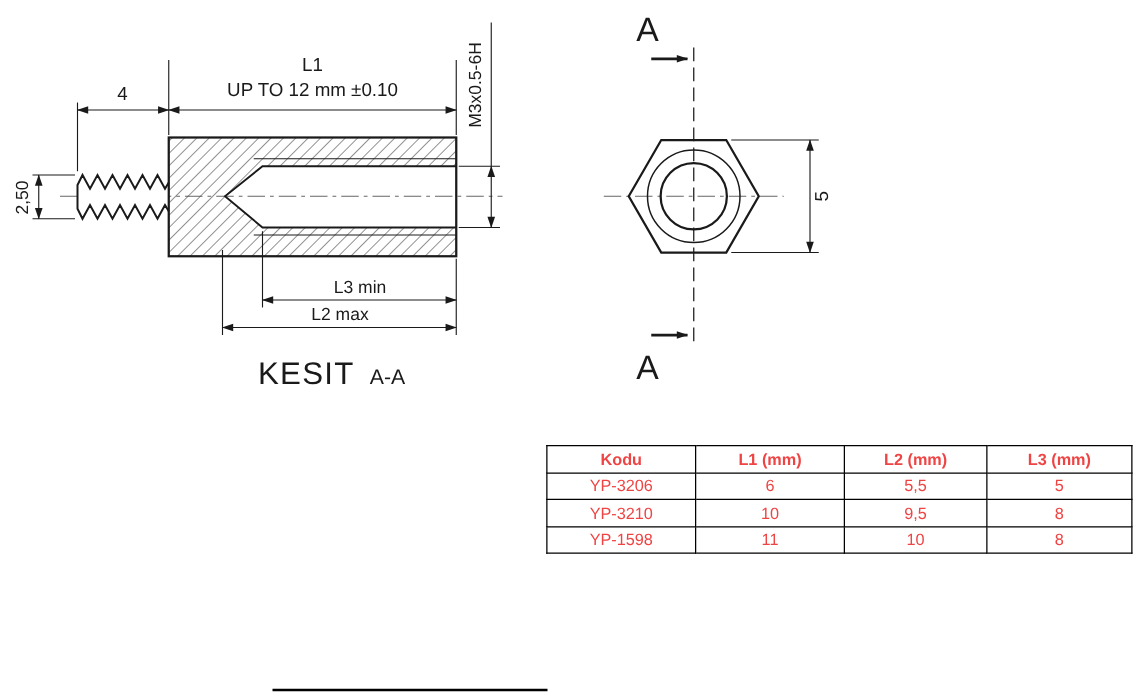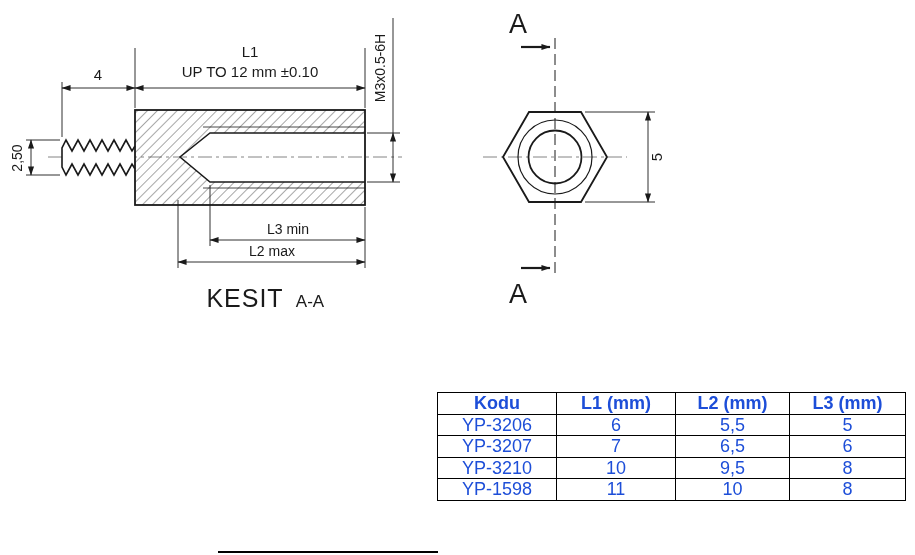--- a/index.html
+++ b/index.html
@@ -33,23 +33,22 @@
   .table-wrap {
     position: absolute;
     left: 437px;
     top: 356px;
     width: 468px;
   }
   table.spec {
     border-collapse: collapse;
     width: 100%;
     table-layout: fixed;
-    font-size: 18px;
-    color: #1d4ed8;
-    margin-top: 36px;
+    font-size: 13px;
+    color: #ef4444;
   }
   table.spec th, table.spec td {
     border: 1px solid #000;
     text-align: center;
     height: 20.5px;
     padding: 0 2px;
     line-height: 1;
     overflow: hidden;
     white-space: nowrap;
   }
@@ -181,26 +180,20 @@
           </tr>
       </thead>
       <tbody>
           <tr>
             <td>YP-3206</td>
             <td>6</td>
             <td>5,5</td>
             <td>5</td>
           </tr>
           <tr>
-            <td>YP-3207</td>
-            <td>7</td>
-            <td>6,5</td>
-            <td>6</td>
-          </tr>
-          <tr>
             <td>YP-3210</td>
             <td>10</td>
             <td>9,5</td>
             <td>8</td>
           </tr>
           <tr>
             <td>YP-1598</td>
             <td>11</td>
             <td>10</td>
             <td>8</td>

